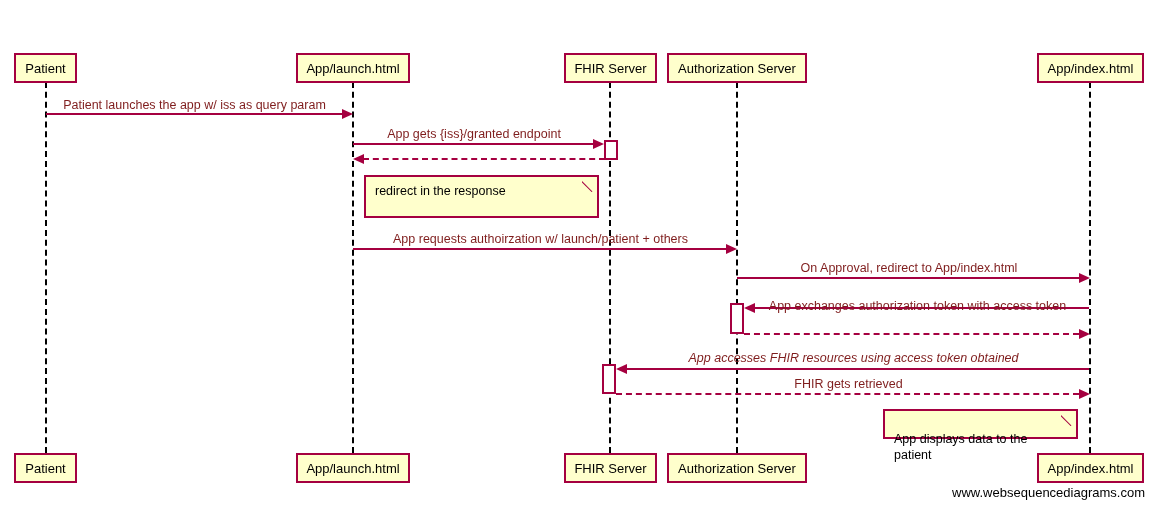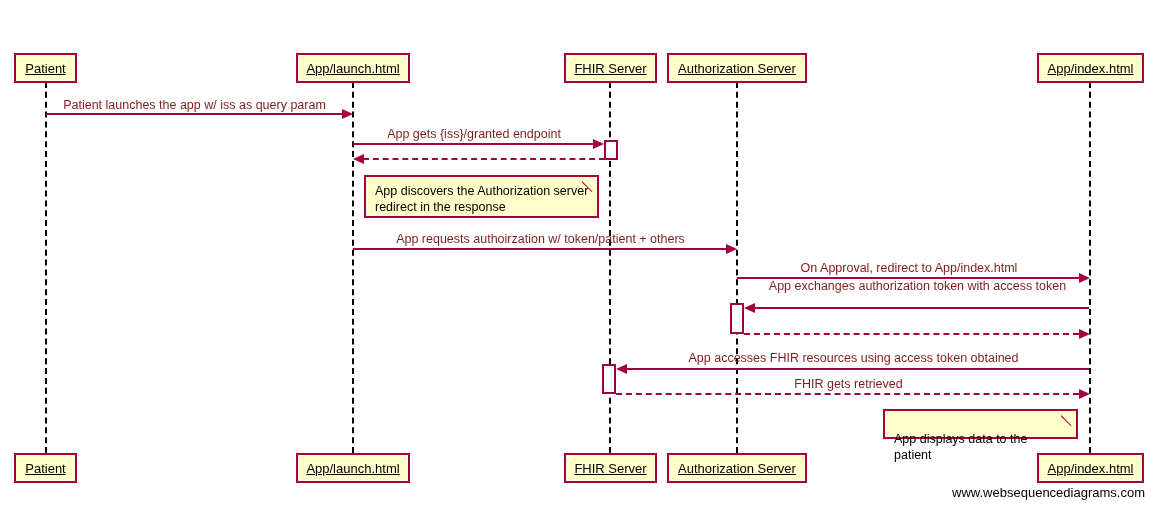--- a/index.html
+++ b/index.html
@@ -34,21 +34,20 @@
     background: #ffffcc;
     border: 2px solid #a50040;
     height: 30px;
     line-height: 27px;
     text-align: center;
     font-size: 13px;
     color: #000;
     white-space: nowrap;
   }
   .actor-box span {
-    text-decoration: underline;
   }
   .lifeline {
     position: absolute;
     width: 0;
     border-left: 2px dashed #000000;
   }
   .activation {
     position: absolute;
     box-sizing: border-box;
     background: #ffffff;
@@ -183,44 +182,43 @@
   <div class="msg-label" style="left:46px; top:98px; width:297px;">Patient launches the app w/ iss as query param</div>
 
   <div class="msg-line" style="left:353px; top:143px; width:240px;"></div>
   <div class="arrowhead right" style="left:593px; top:139px;"></div>
   <div class="msg-label" style="left:353px; top:127px; width:242px;">App gets {iss}/granted endpoint</div>
 
   <div class="msg-line dashed" style="left:363px; top:158px; width:242px;"></div>
   <div class="arrowhead left" style="left:353px; top:154px;"></div>
 
   <div class="note-box" style="left:364px; top:175px; width:235px; height:43px;">
-    <div>App discovers the Authorization server</div>
     <div>redirect in the response</div>
     <span class="note-fold"></span>
     <span class="note-fold-edge"></span>
   </div>
 
   <div class="msg-line" style="left:353px; top:248px; width:373px;"></div>
   <div class="arrowhead right" style="left:726px; top:244px;"></div>
-  <div class="msg-label" style="left:353px; top:232px; width:375px;">App requests authoirzation w/ token/patient + others</div>
+  <div class="msg-label" style="left:353px; top:232px; width:375px;">App requests authoirzation w/ launch/patient + others</div>
 
   <div class="msg-line" style="left:737px; top:277px; width:342px;"></div>
   <div class="arrowhead right" style="left:1079px; top:273px;"></div>
   <div class="msg-label" style="left:737px; top:261px; width:344px;">On Approval, redirect to App/index.html</div>
 
   <div class="msg-line" style="left:755px; top:307px; width:334px;"></div>
   <div class="arrowhead left" style="left:744px; top:303px;"></div>
-  <div class="msg-label" style="left:746px; top:279px; width:343px;">App exchanges authorization token with access token</div>
+  <div class="msg-label" style="left:746px; top:299px; width:343px;">App exchanges authorization token with access token</div>
 
   <div class="msg-line dashed" style="left:744px; top:333px; width:335px;"></div>
   <div class="arrowhead right" style="left:1079px; top:329px;"></div>
 
   <div class="msg-line" style="left:627px; top:368px; width:462px;"></div>
   <div class="arrowhead left" style="left:616px; top:364px;"></div>
-  <div class="msg-label" style="left:618px; top:351px; width:471px;">App accesses FHIR resources using access token obtained</div>
+  <div class="msg-label" style="left:618px; top:351px; width:471px;font-style:italic;">App accesses FHIR resources using access token obtained</div>
 
   <div class="msg-line dashed" style="left:616px; top:393px; width:463px;"></div>
   <div class="arrowhead right" style="left:1079px; top:389px;"></div>
   <div class="msg-label" style="left:616px; top:377px; width:465px;">FHIR gets retrieved</div>
 
   <div class="note-box" style="left:883px; top:409px; width:195px; height:27px; padding-top:20px;">
     <div>App displays data to the patient</div>
     <span class="note-fold"></span>
     <span class="note-fold-edge"></span>
   </div>

